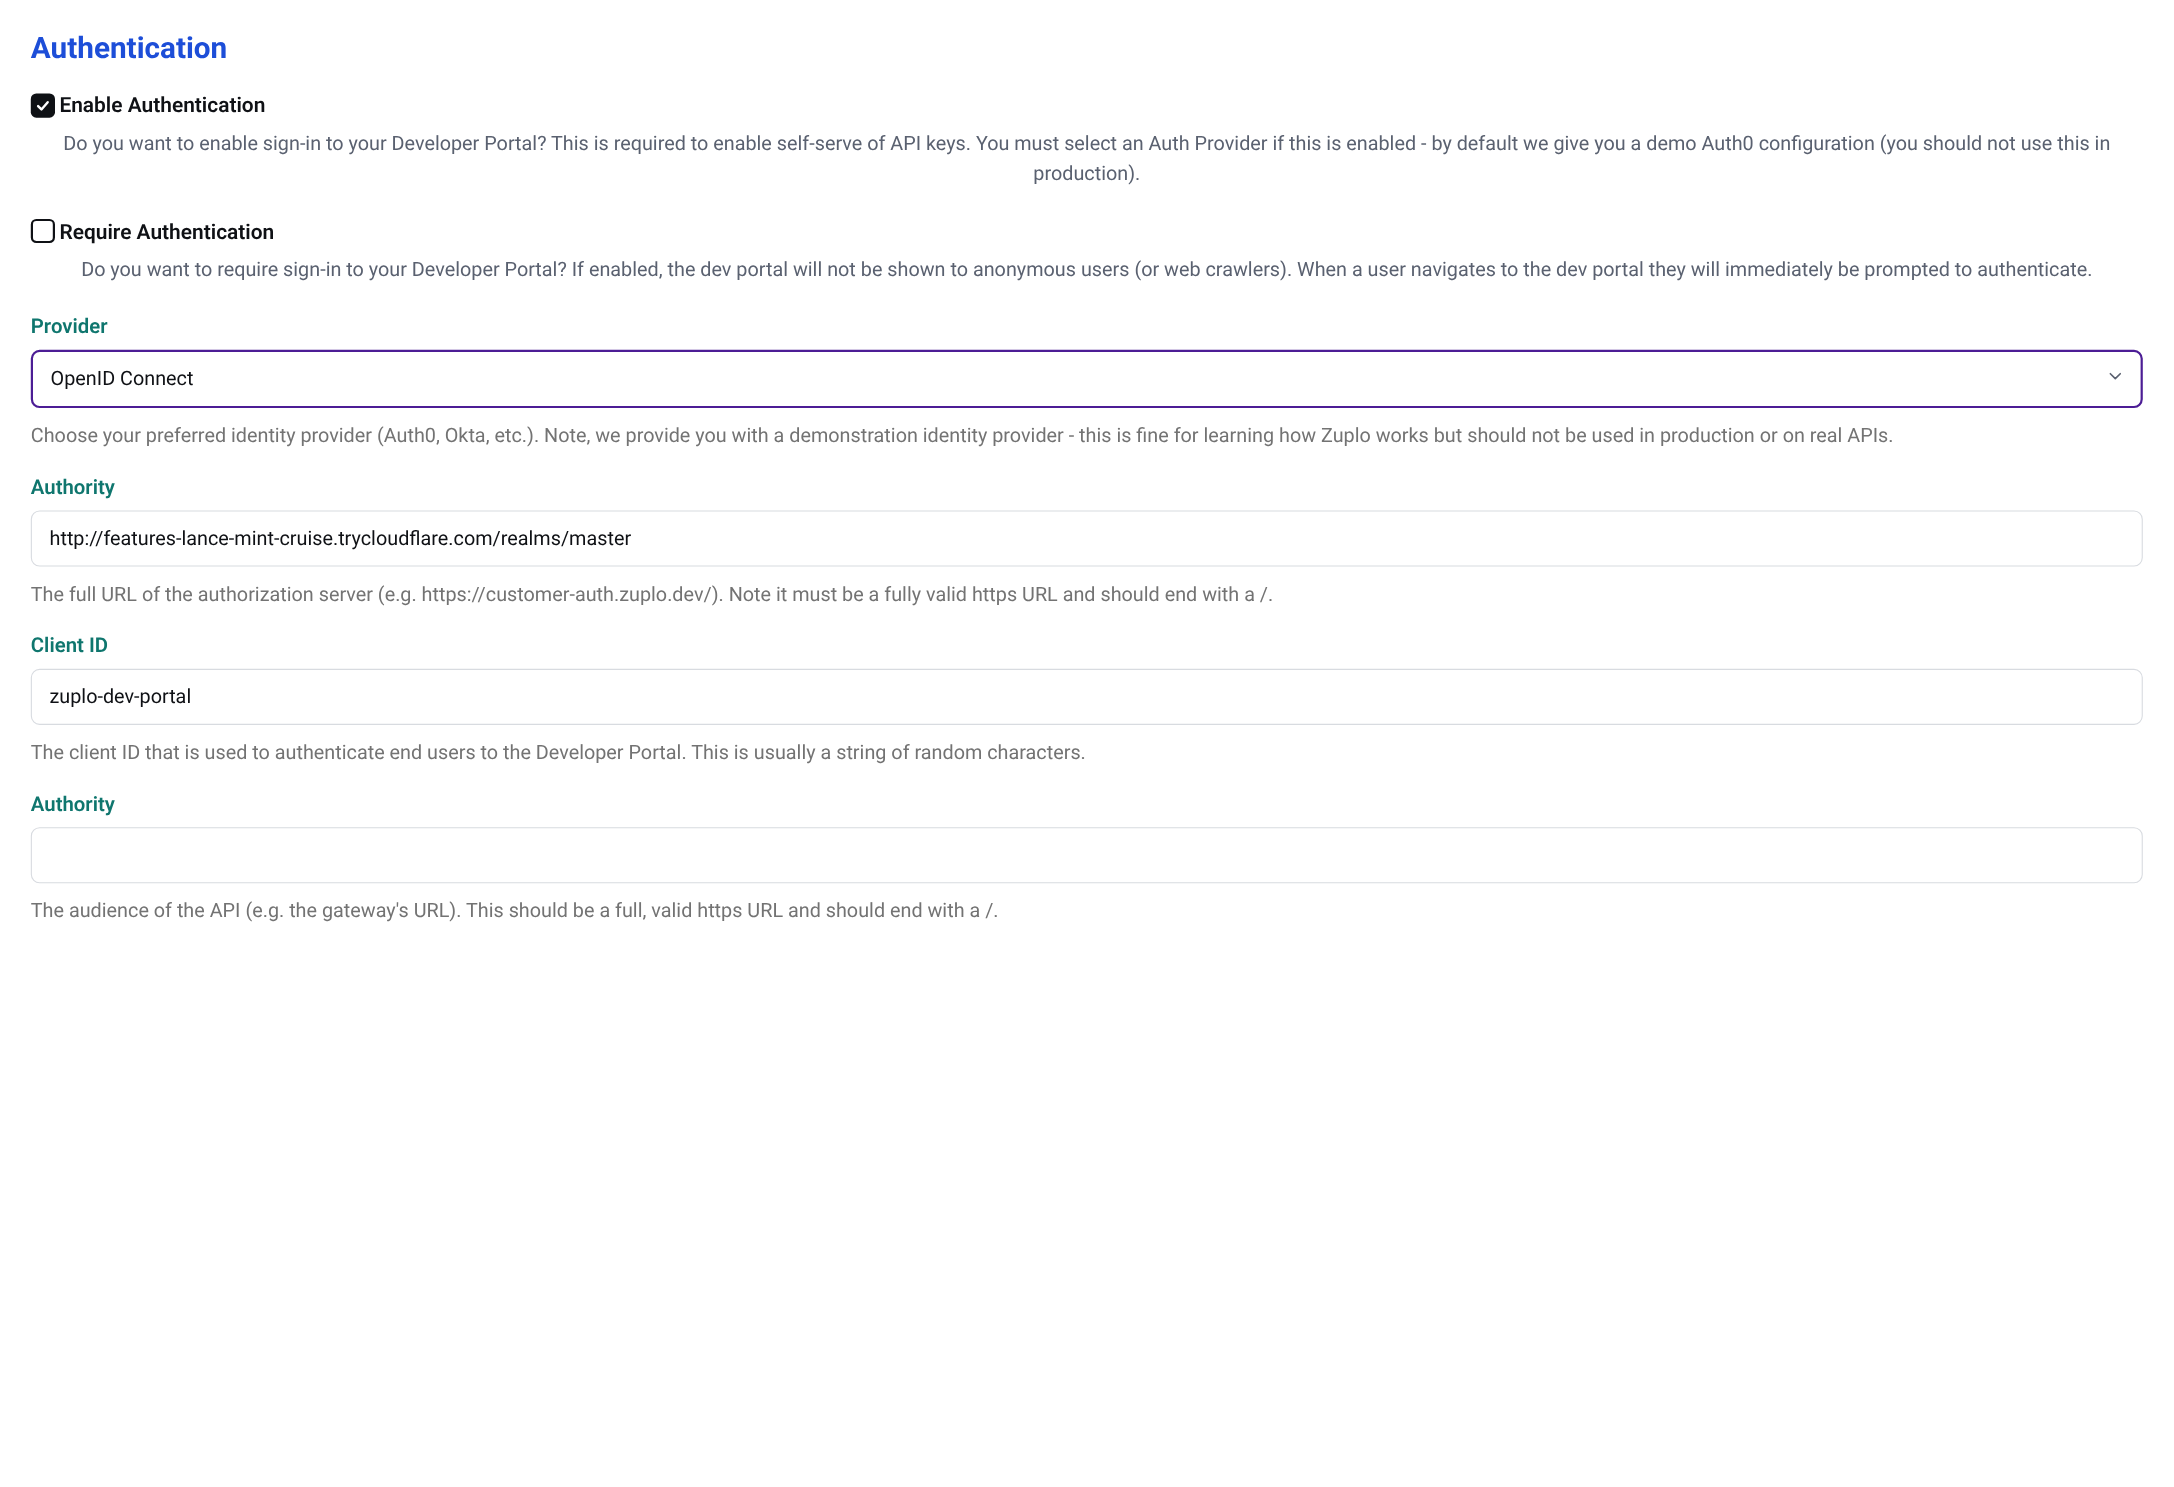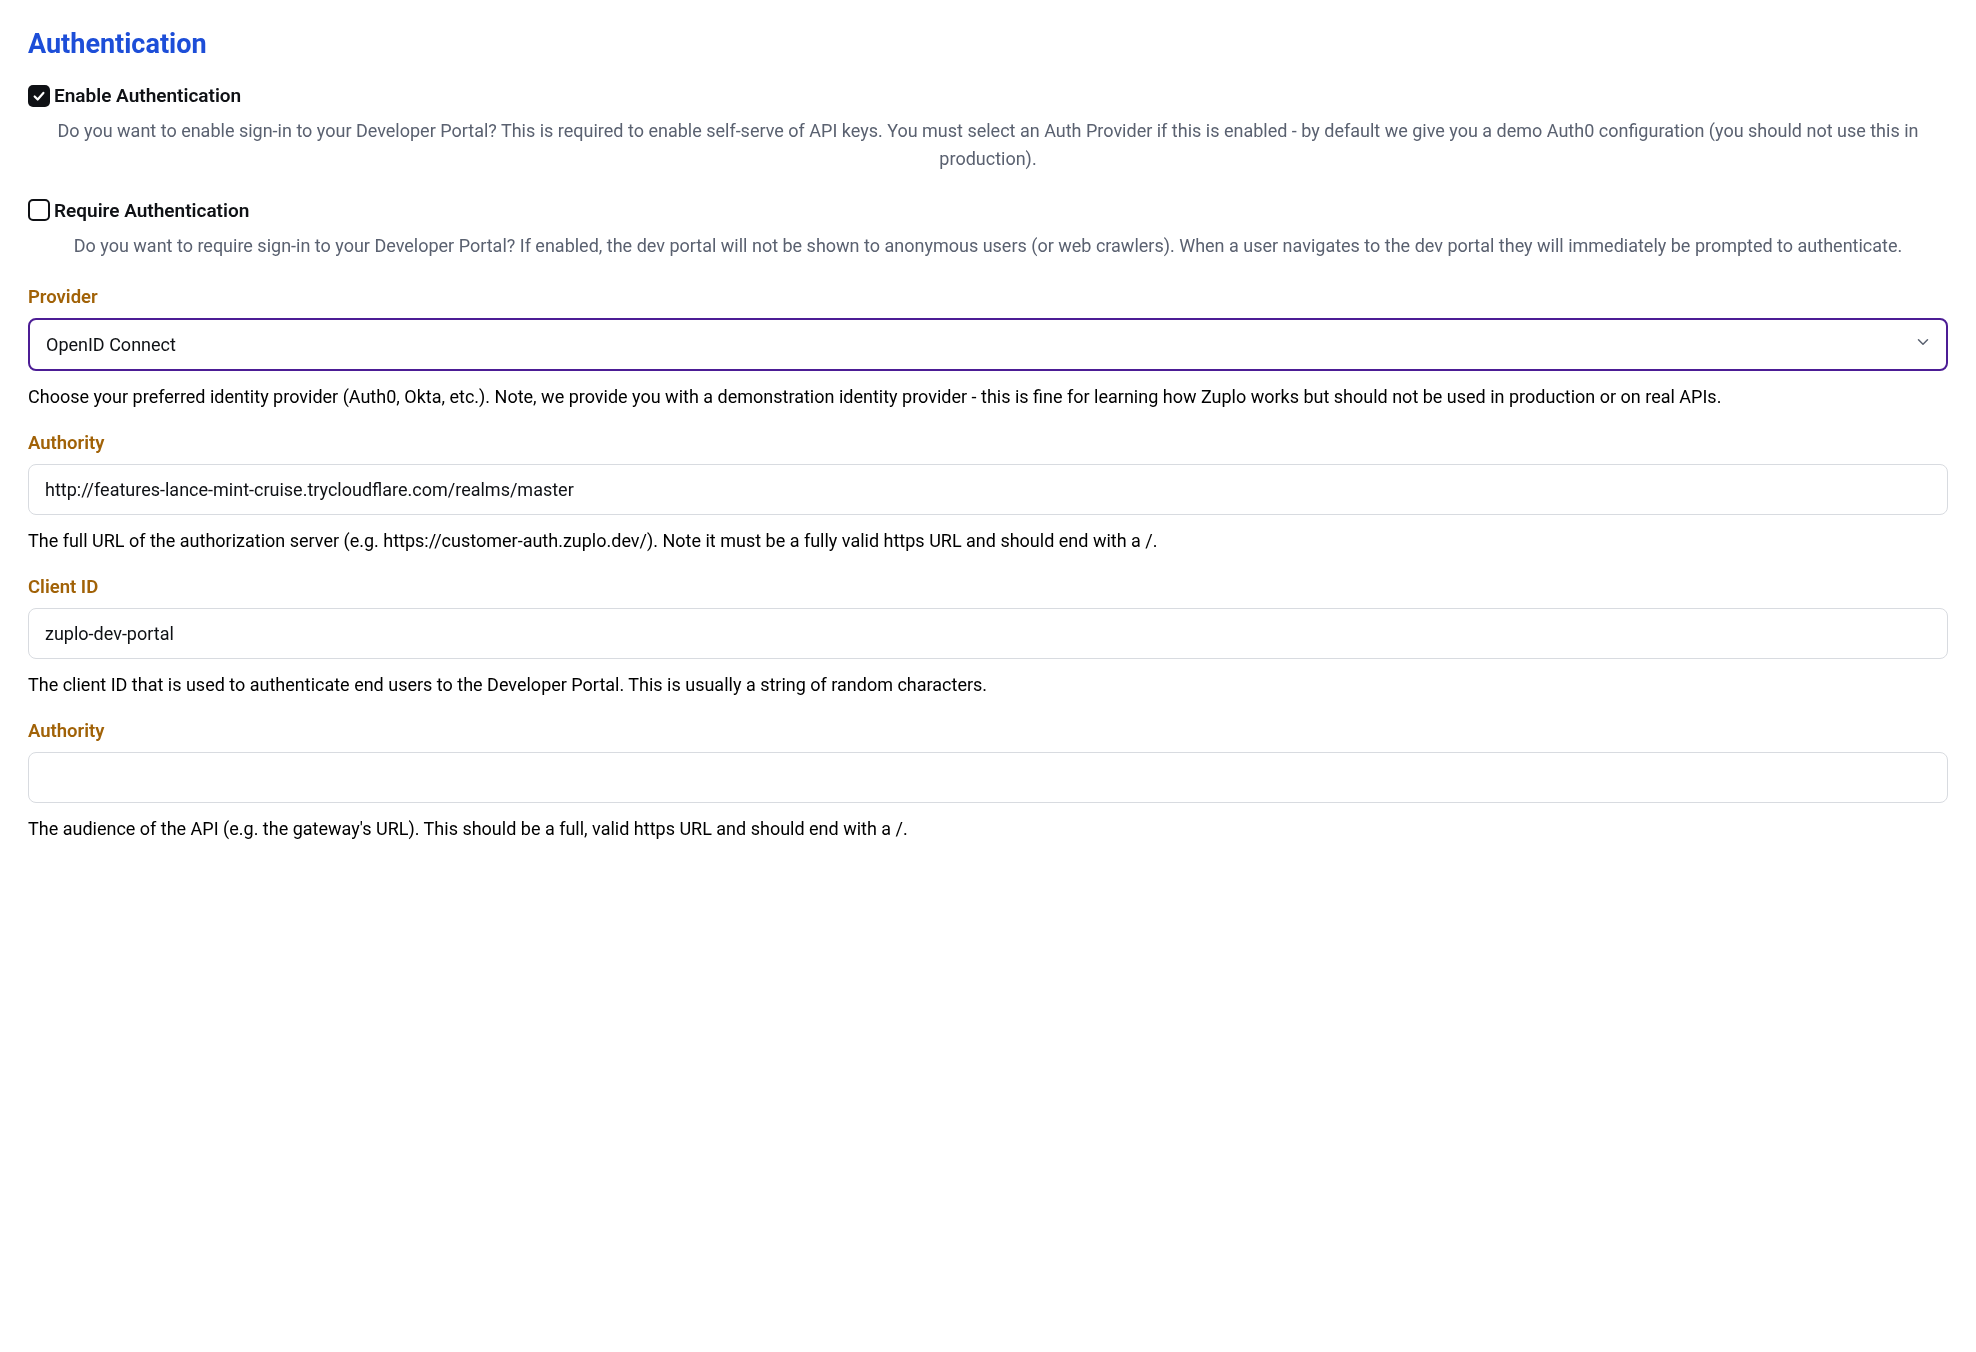--- a/index.html
+++ b/index.html
@@ -57,21 +57,21 @@
       line-height: 1.55;
       margin-bottom: 26px;
       text-align: center;
     }
     .field-group {
       margin-bottom: 22px;
     }
     .field-label {
       font-size: 18.5px;
       font-weight: 600;
-      color: #a16207;
+      color: #0f766e;
       margin-bottom: 10px;
       display: block;
     }
     .select-wrapper {
       position: relative;
       width: 100%;
     }
     .select {
       width: 100%;
       padding: 14px 16px;
@@ -100,21 +100,21 @@
       border: 1px solid #d8dbe0;
       border-radius: 8px;
       background: #ffffff;
       font-family: inherit;
     }
     .text-input::placeholder {
       color: #9ca3af;
     }
     .help-text {
       font-size: 18px;
-      color: #000000;
+      color: #737373;
       line-height: 1.5;
       margin-top: 12px;
     }
   </style>
 </head>
 <body>
 
 <h1 class="title">Authentication</h1>
 
 <div class="checkbox-row">

